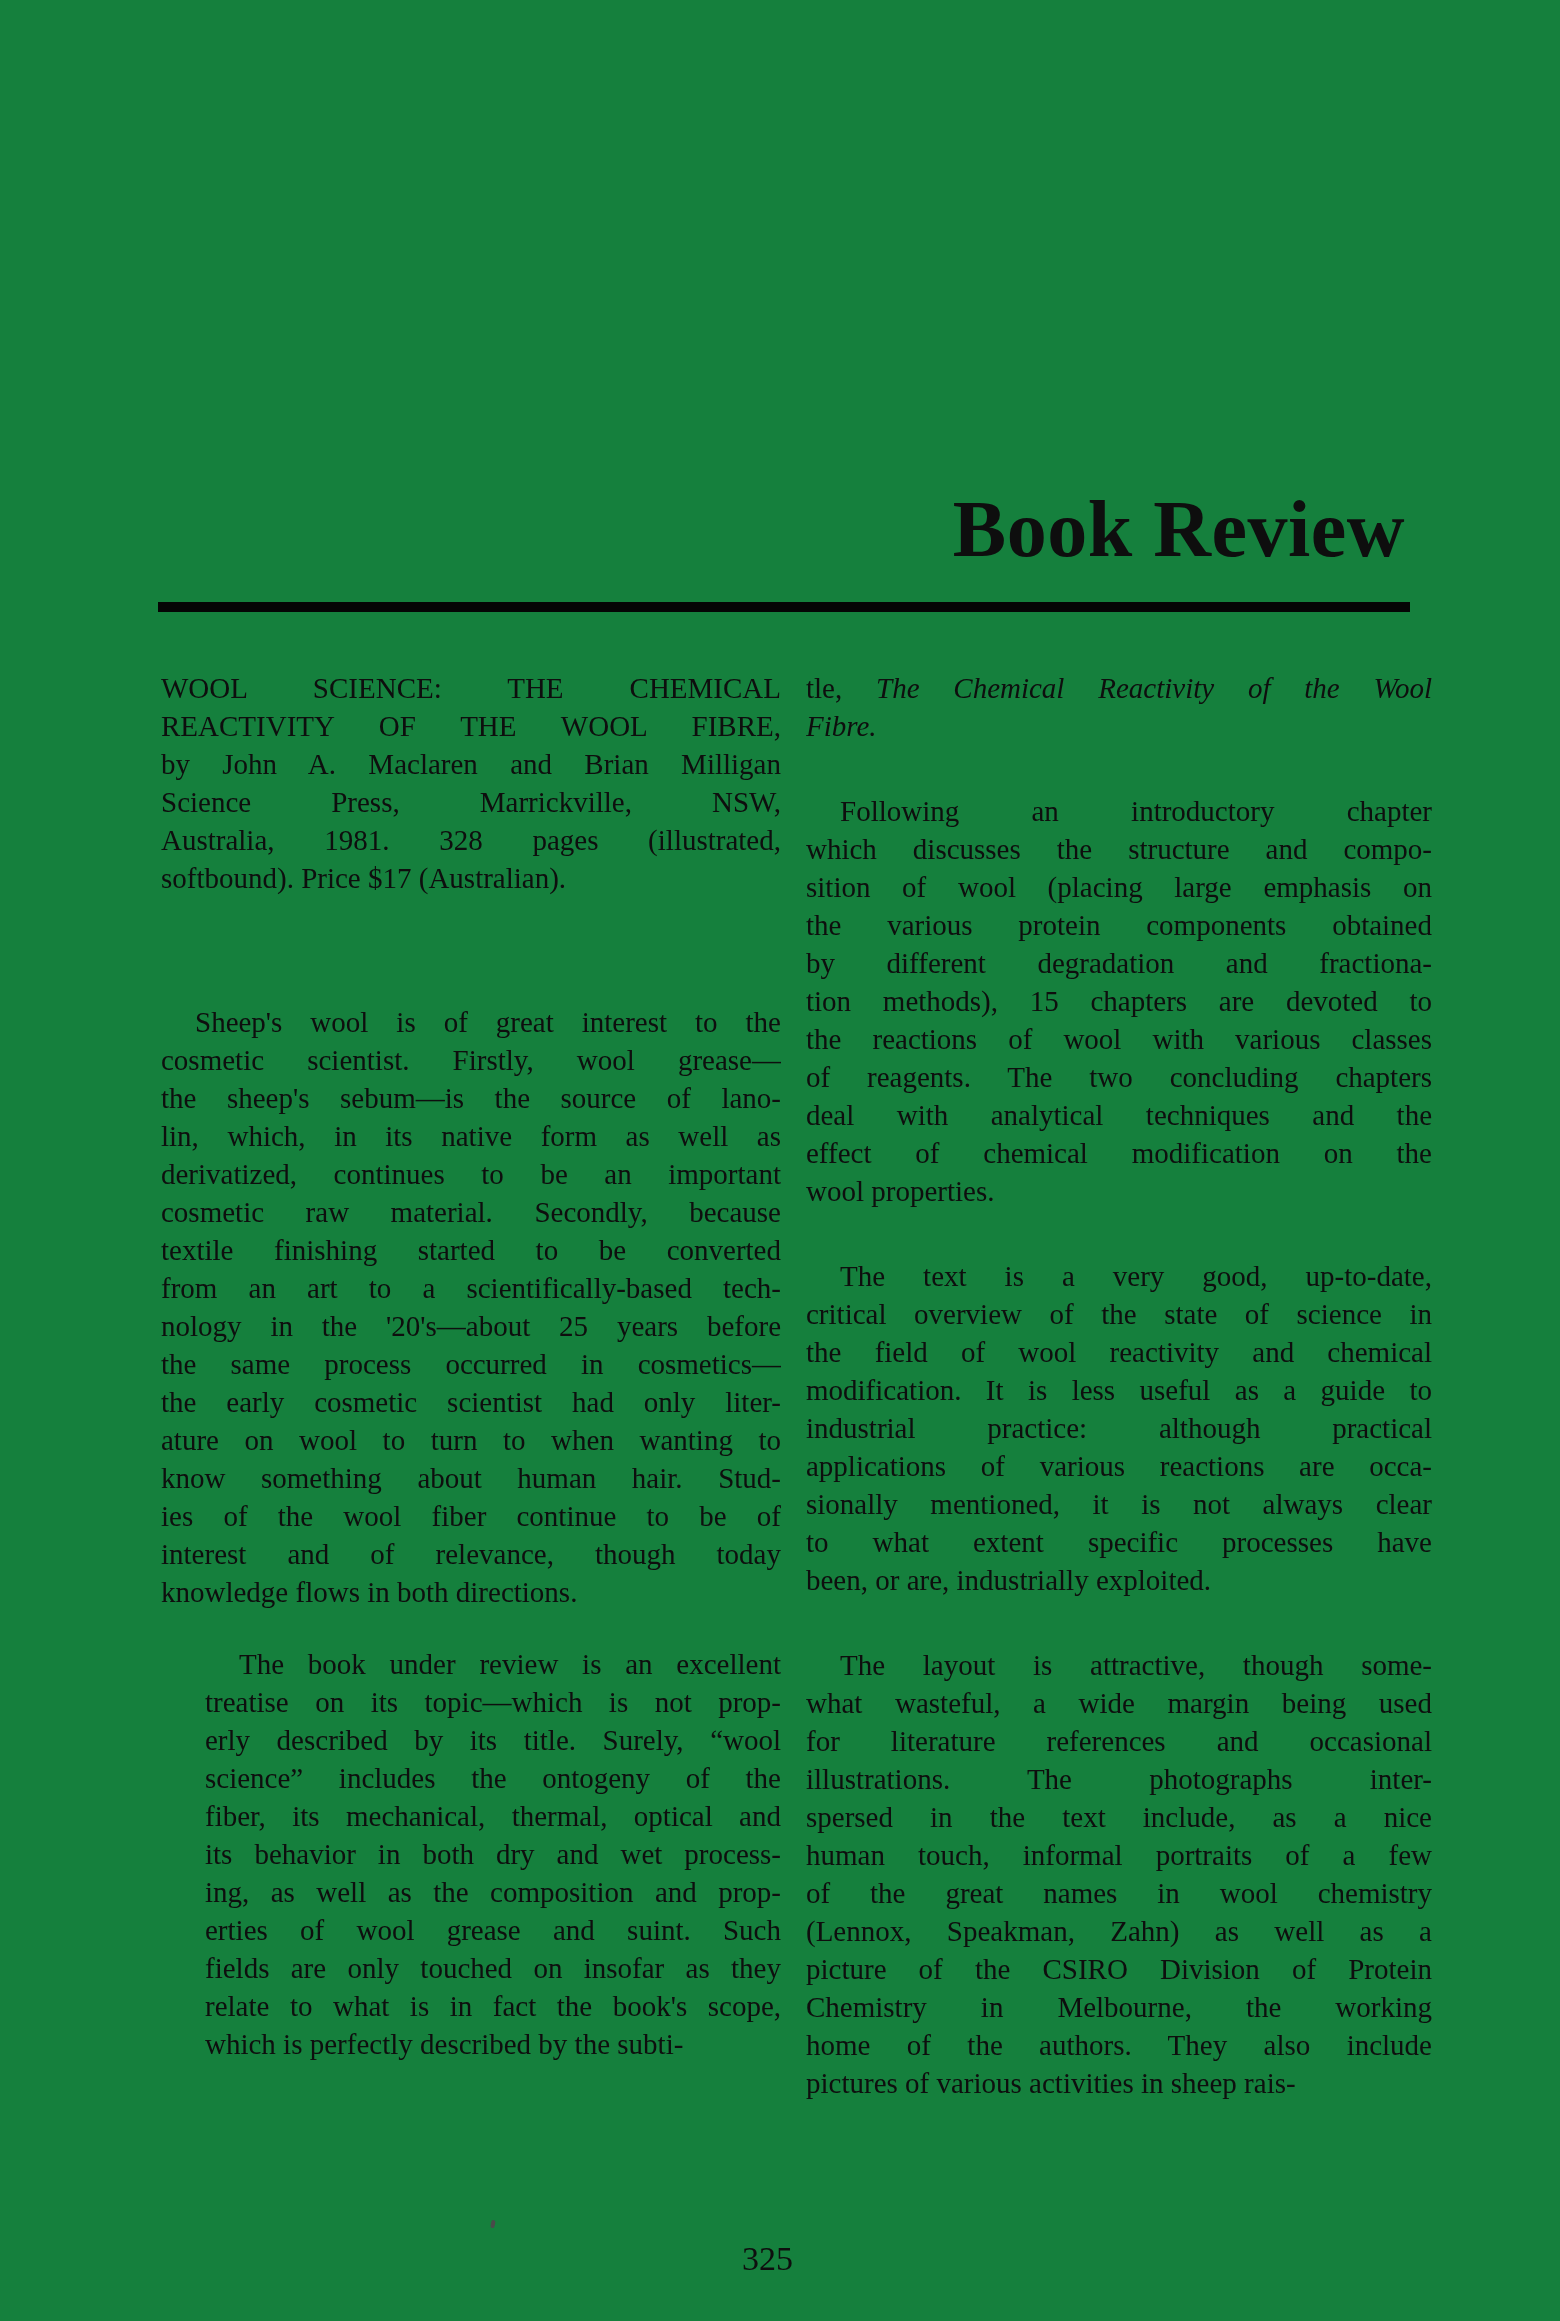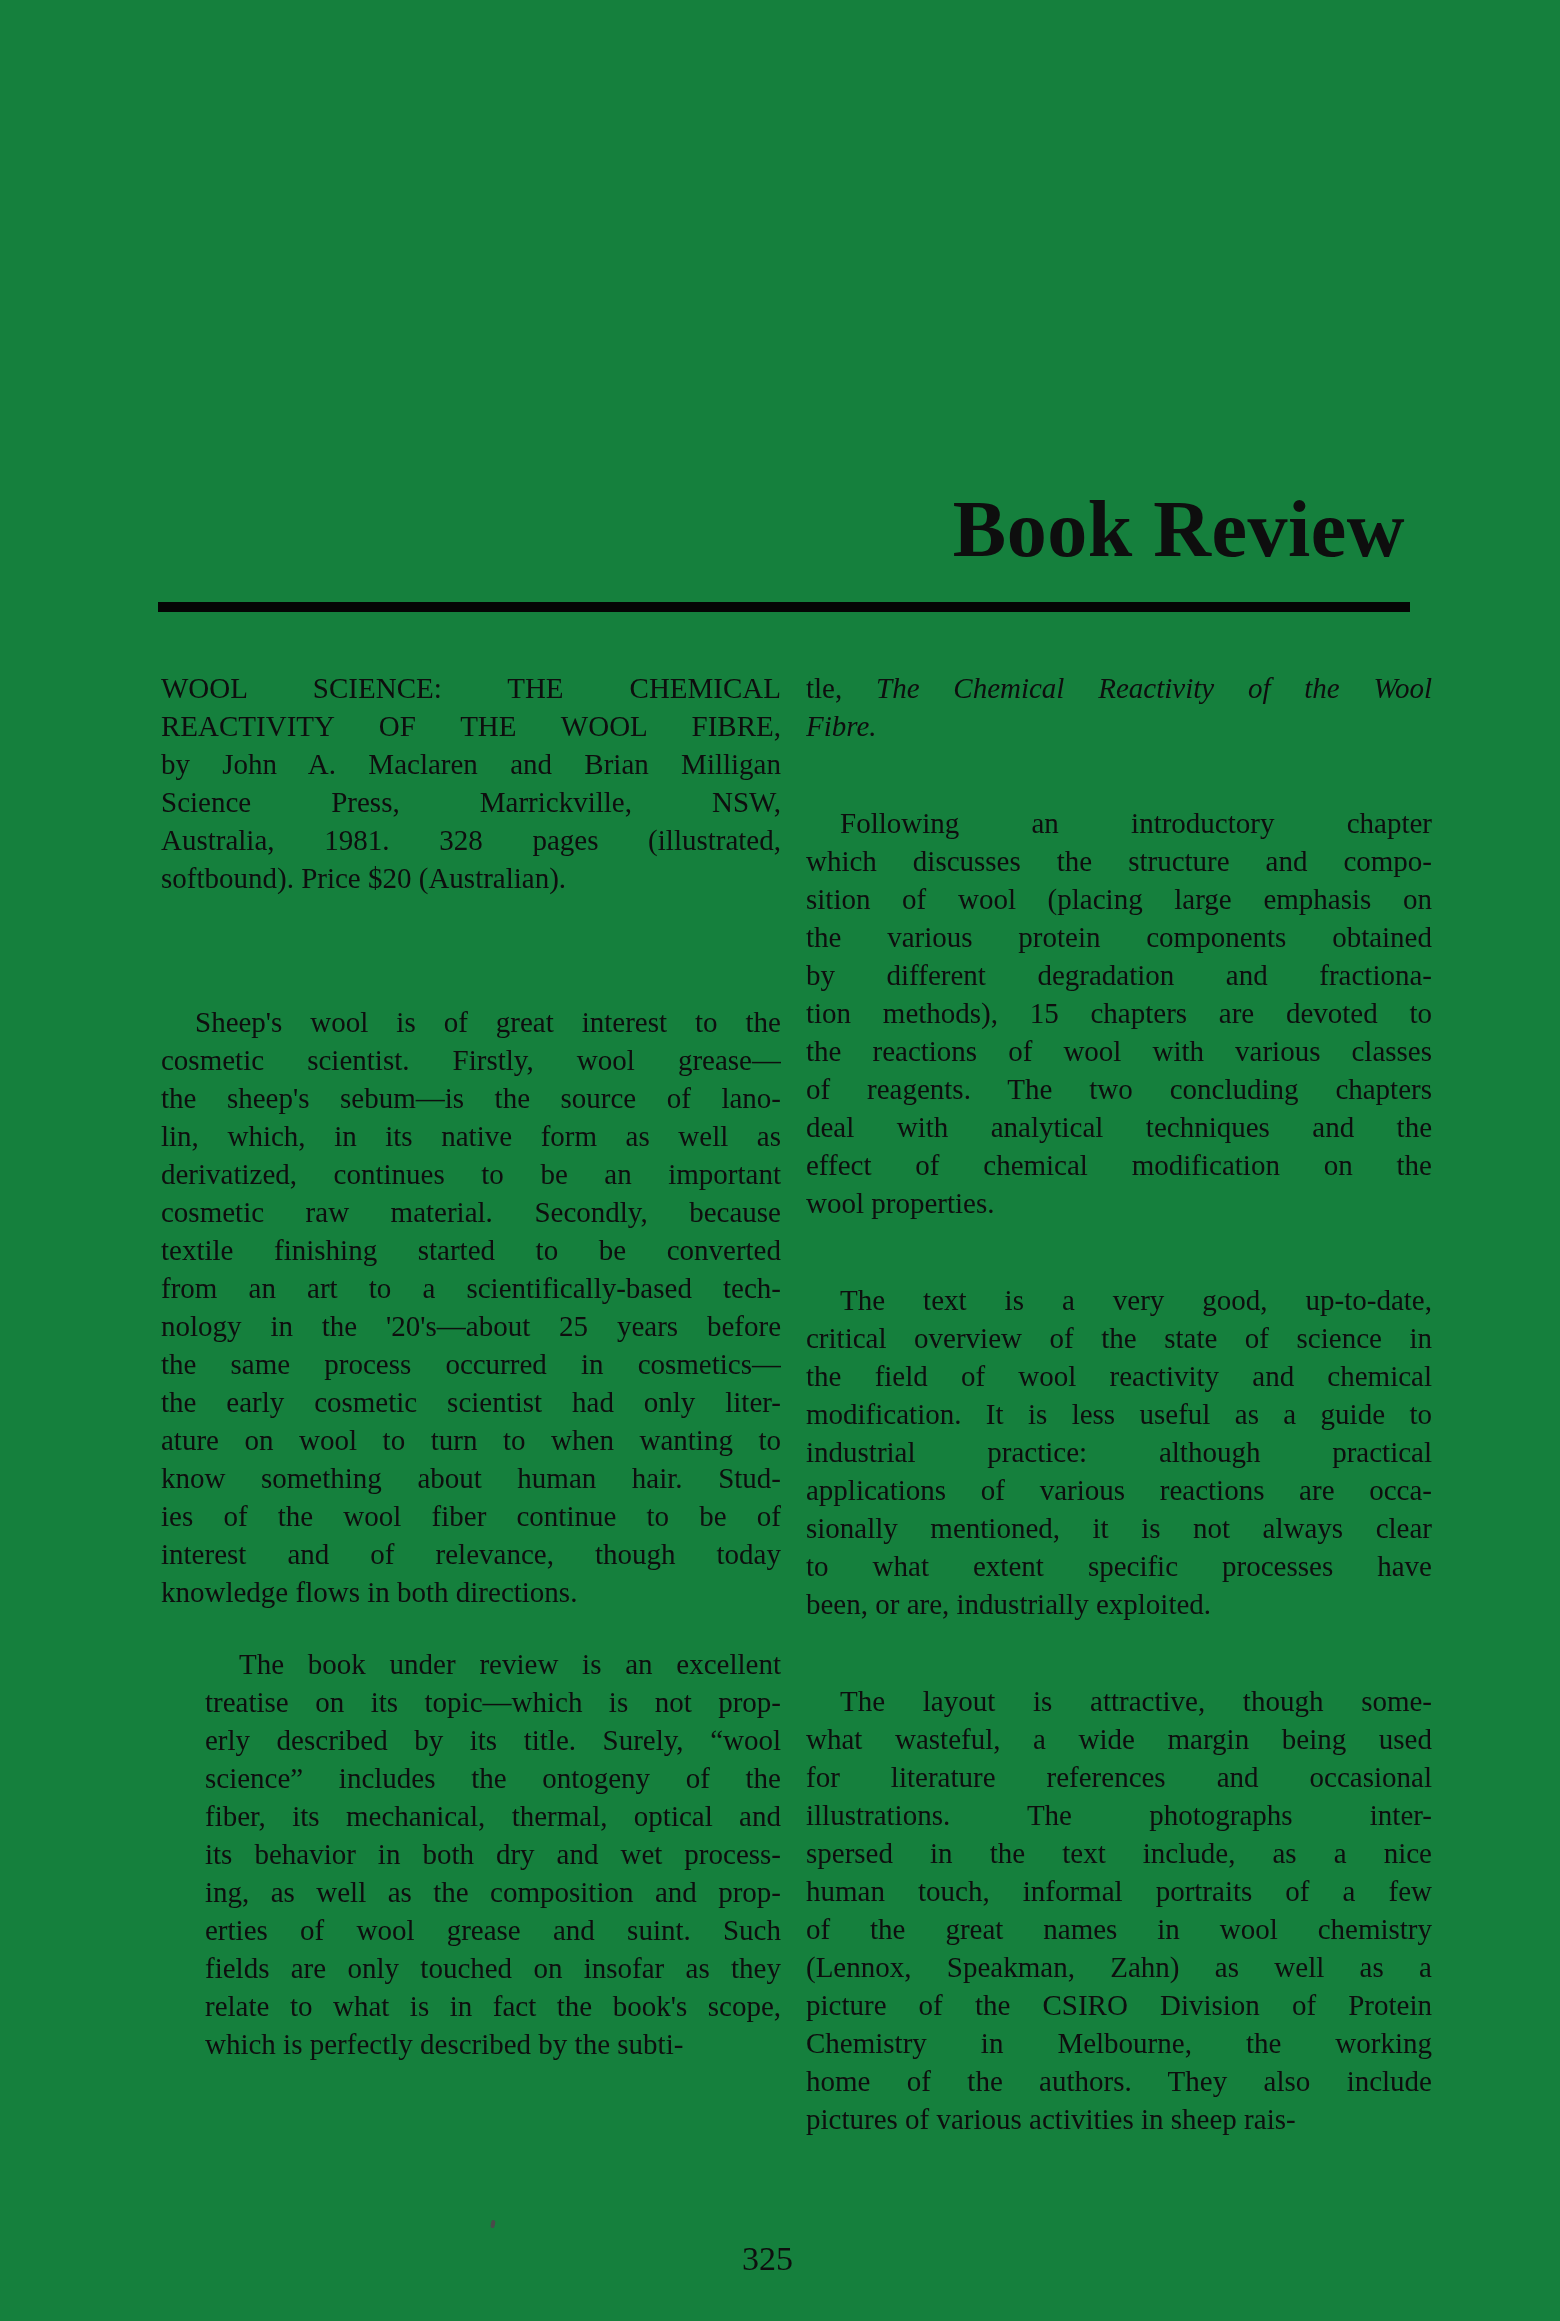--- a/index.html
+++ b/index.html
@@ -36,21 +36,21 @@
     left: 161px;
     display: flex;
     gap: 25px;
   }
   .col { font-size: 29px; line-height: 38px; }
   .col.left  { width: 620px; }
   .col.right { width: 626px; }
   .block { margin: 0; }
   .gap-xl { margin-top: 106px; }
   .gap-s  { margin-top: 34px; margin-left: 44px; }
-  .gap-m  { margin-top: 59px; }
+  .gap-m  { margin-top: 47px; }
   .line {
     text-align: justify;
     text-align-last: justify;
     height: 38px;
     overflow: hidden;
   }
   .line.last { text-align-last: left; }
   .line.indent { text-indent: 34px; }
   .line i { font-style: italic; }
   .page-number {
@@ -83,21 +83,21 @@
   <div class="rule"></div>
 
   <div class="columns">
     <div class="col left">
       <div class="block">
           <div class="line">WOOL SCIENCE: THE CHEMICAL</div>
           <div class="line">REACTIVITY OF THE WOOL FIBRE,</div>
           <div class="line">by John A. Maclaren and Brian Milligan</div>
           <div class="line">Science Press, Marrickville, NSW,</div>
           <div class="line">Australia, 1981. 328 pages (illustrated,</div>
-          <div class="line last">softbound). Price $20 (Australian).</div>
+          <div class="line last">softbound). Price $17 (Australian).</div>
         </div>
       <div class="block gap-xl">
           <div class="line indent">Sheep's wool is of great interest to the</div>
           <div class="line">cosmetic scientist. Firstly, wool grease—</div>
           <div class="line">the sheep's sebum—is the source of lano-</div>
           <div class="line">lin, which, in its native form as well as</div>
           <div class="line">derivatized, continues to be an important</div>
           <div class="line">cosmetic raw material. Secondly, because</div>
           <div class="line">textile finishing started to be converted</div>
           <div class="line">from an art to a scientifically-based tech-</div>

